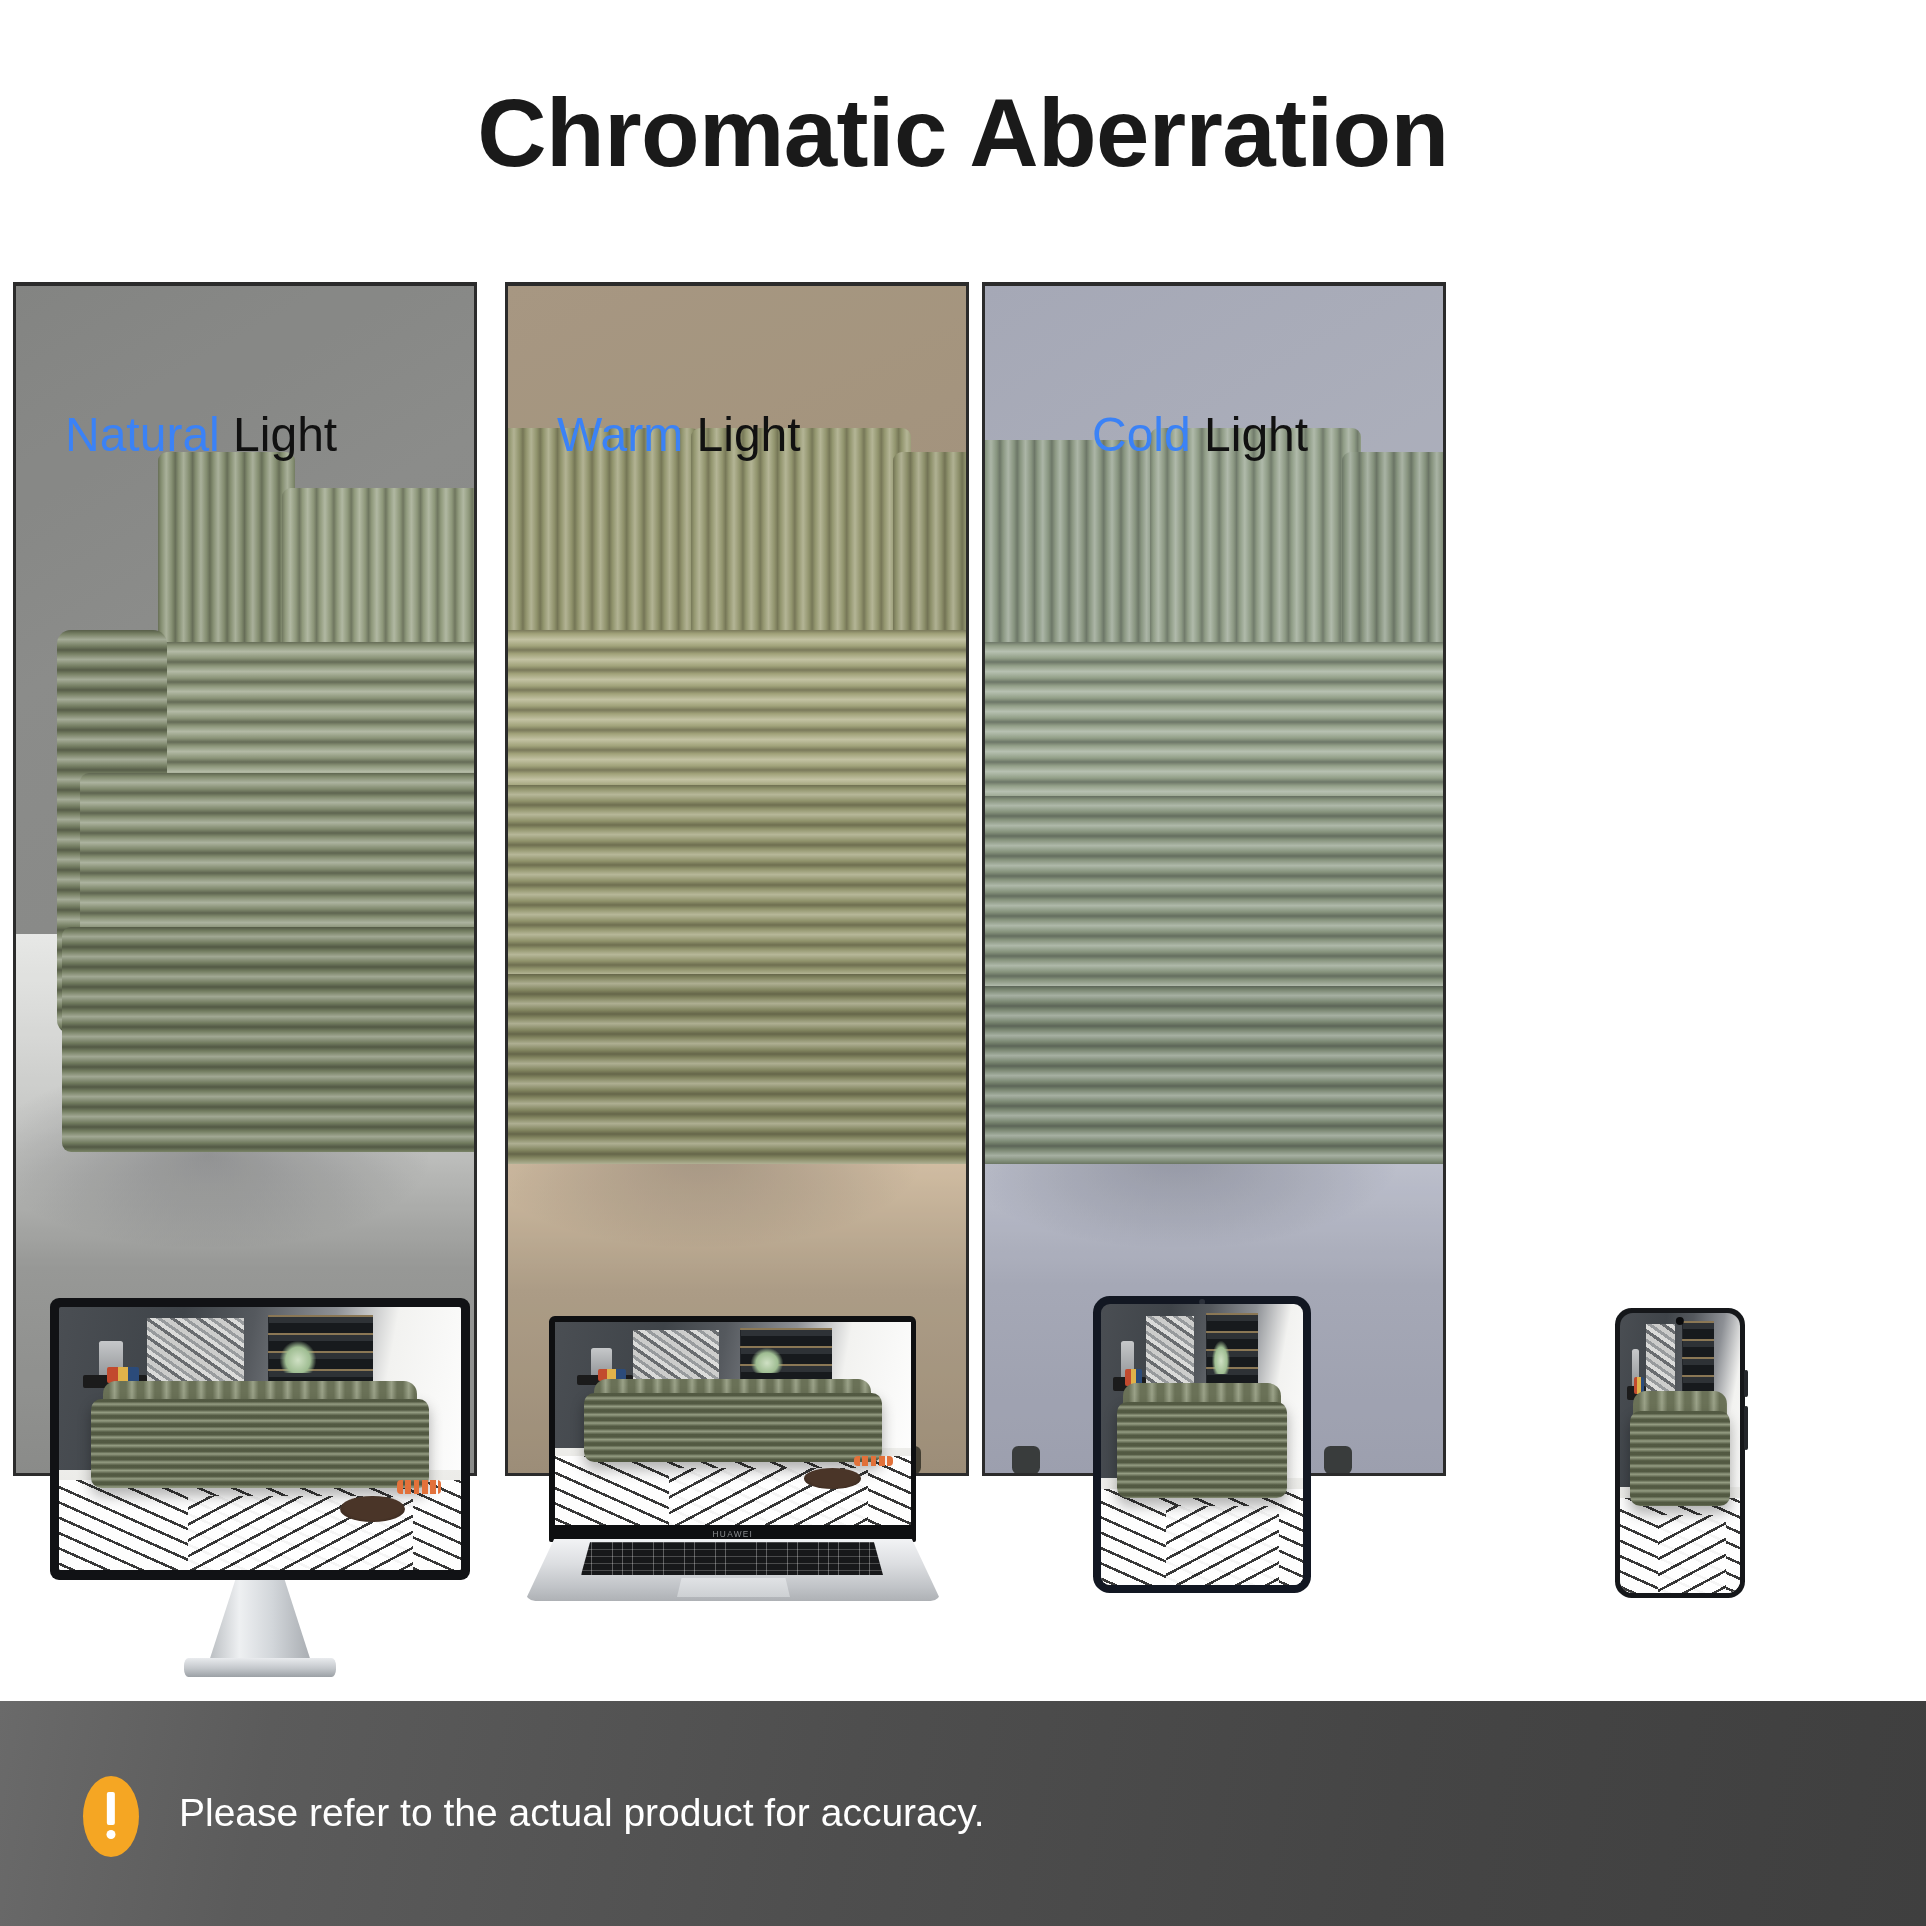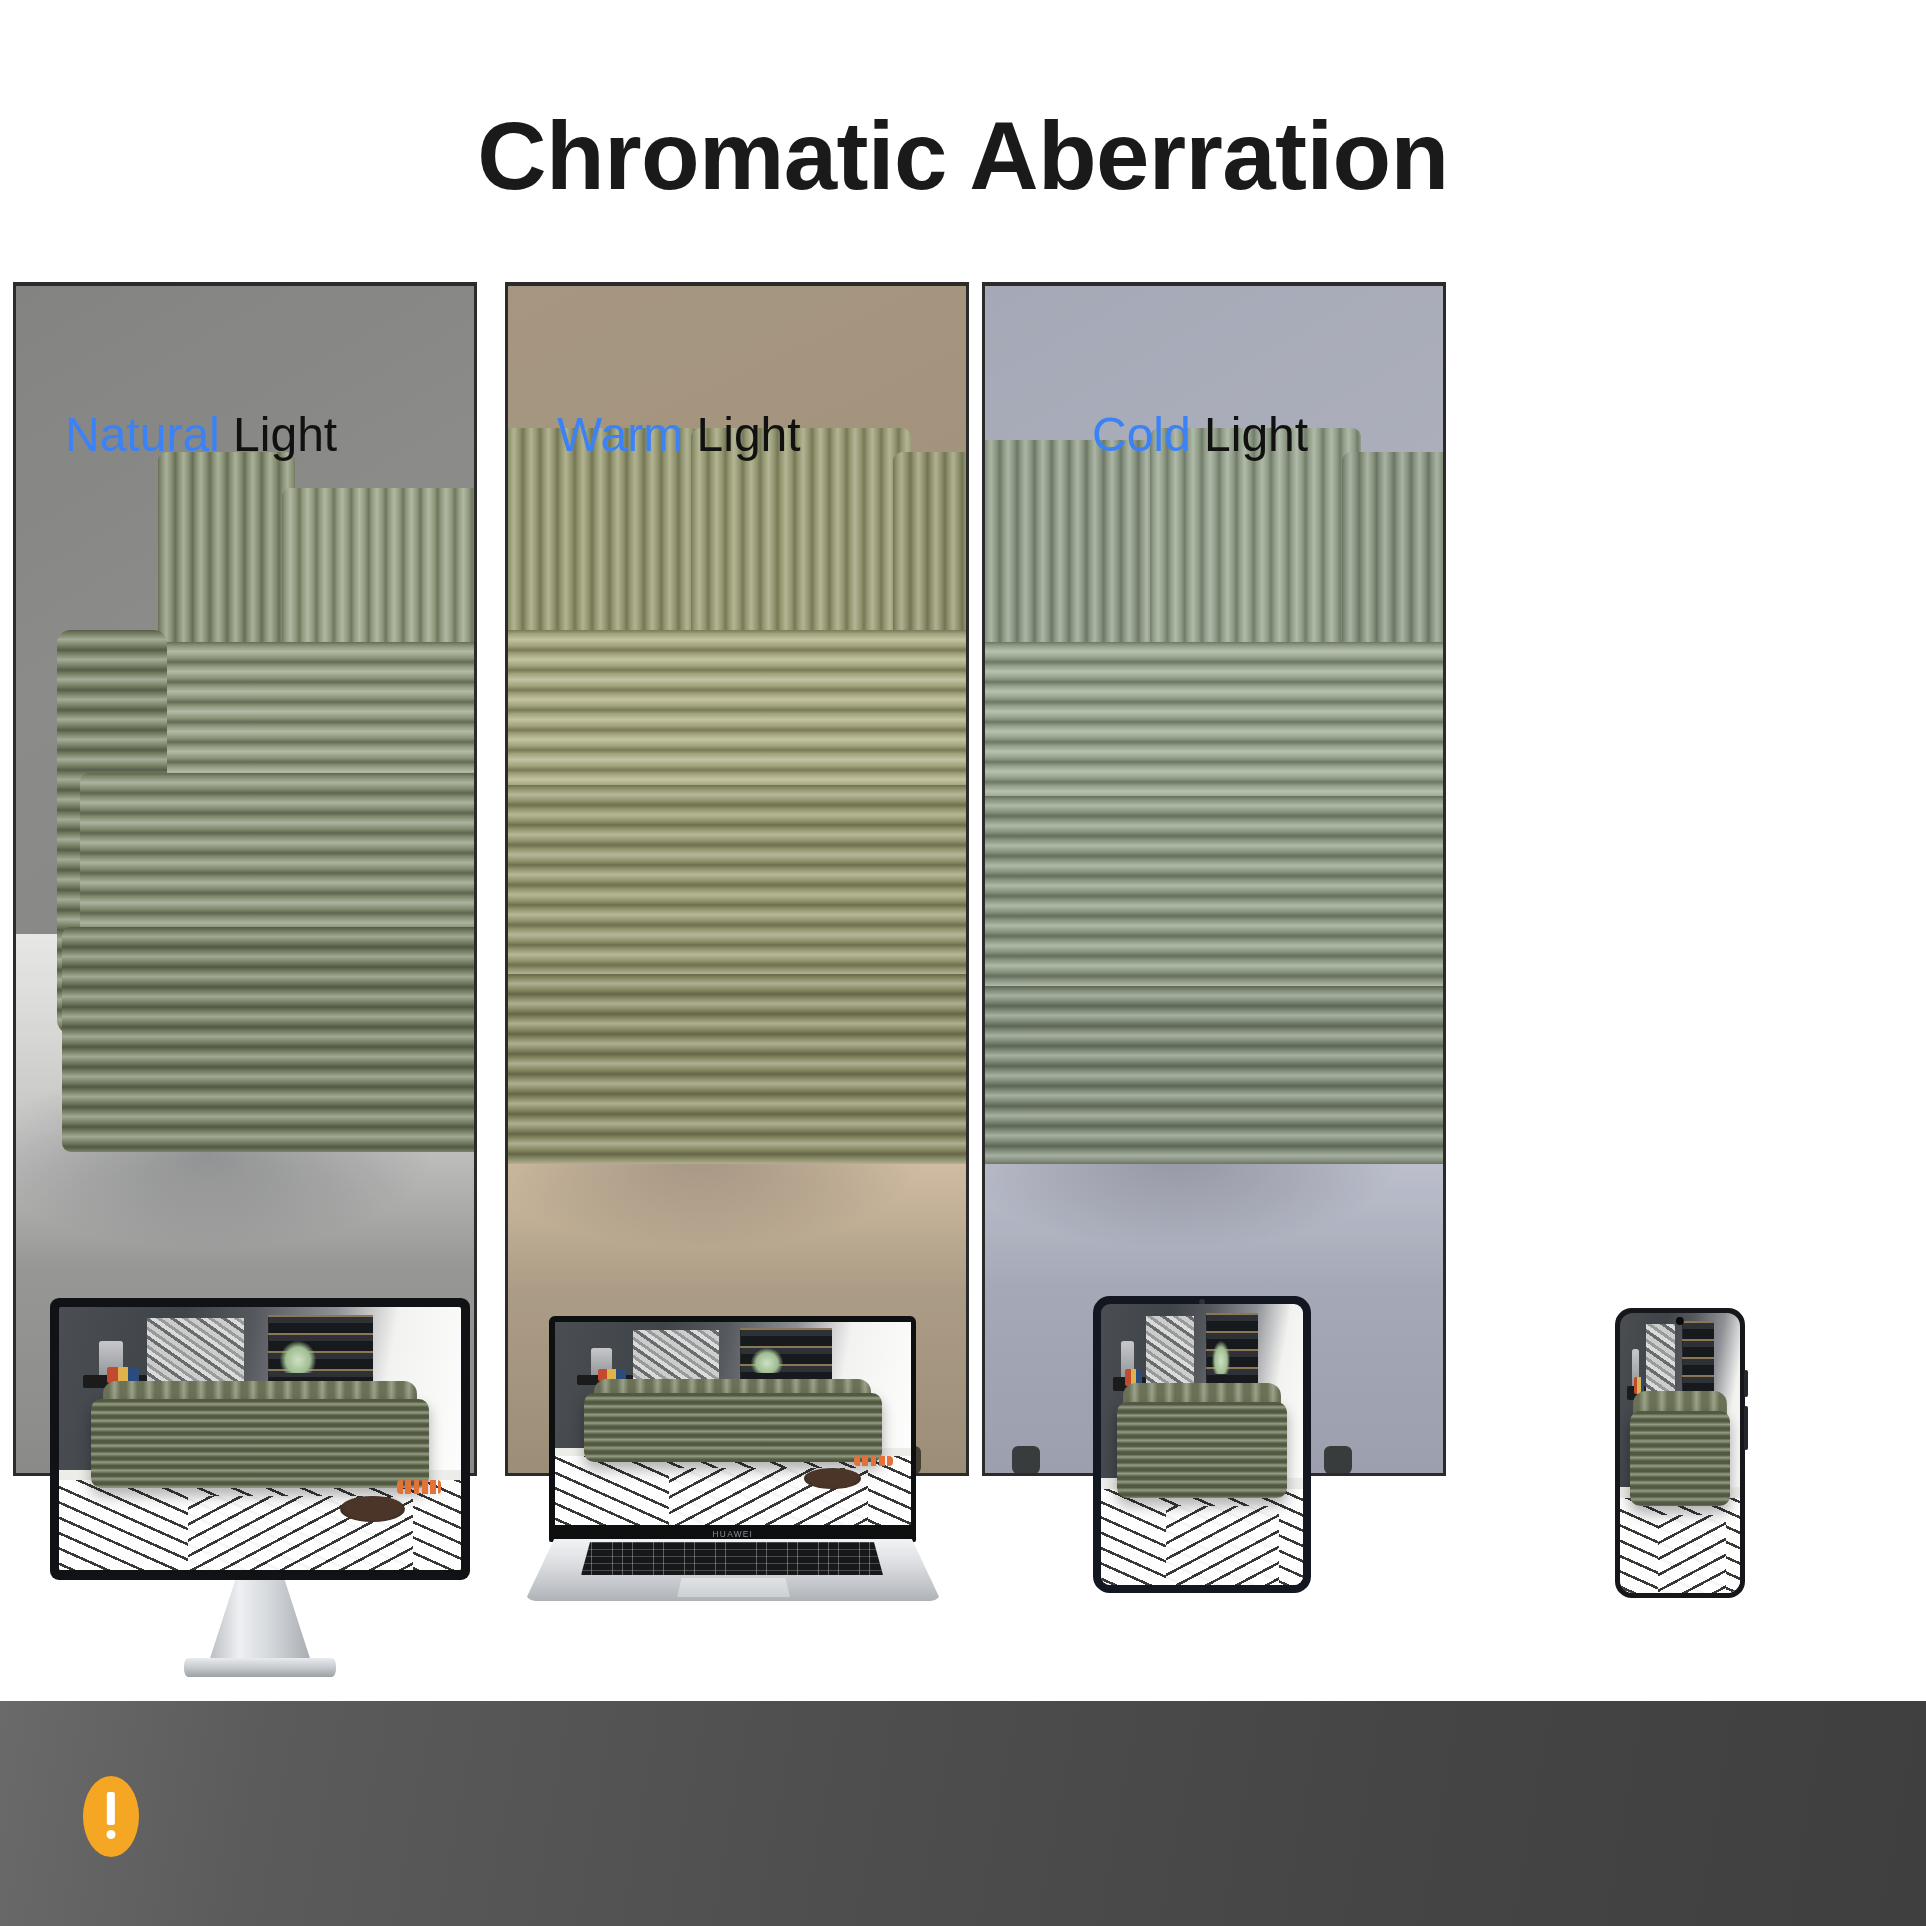--- a/index.html
+++ b/index.html
@@ -15,21 +15,20 @@
   .title {
     position: absolute;
     left: 0; top: 83px; width: 1926px;
     text-align: center;
     font-size: 96px;
     font-weight: 700;
     letter-spacing: -0.6px;
     color: #1a1a1a;
     line-height: 1.05;
     white-space: nowrap;
-    margin-top: 23px;
   }
 
   
   .panels { position: absolute; left: 0; top: 282px; width: 1926px; height: 1194px; }
   .panel {
     position: absolute;
     top: 0; height: 1194px;
     overflow: hidden;
     border-top: 4.5px solid #2b2b2b;
     border-left: 3.2px solid #2b2b2b;
@@ -406,17 +405,18 @@
     </div>
 
   </div>
 
   <div class="disclaimer">
     <div class="warn">
       <div class="bang"></div>
       <div class="dot"></div>
     </div>
     <div>
+      <div class="dtext">Please refer to the actual product for accuracy.</div>
     </div>
   </div>
 
 </div>
 
 
 </body></html>

